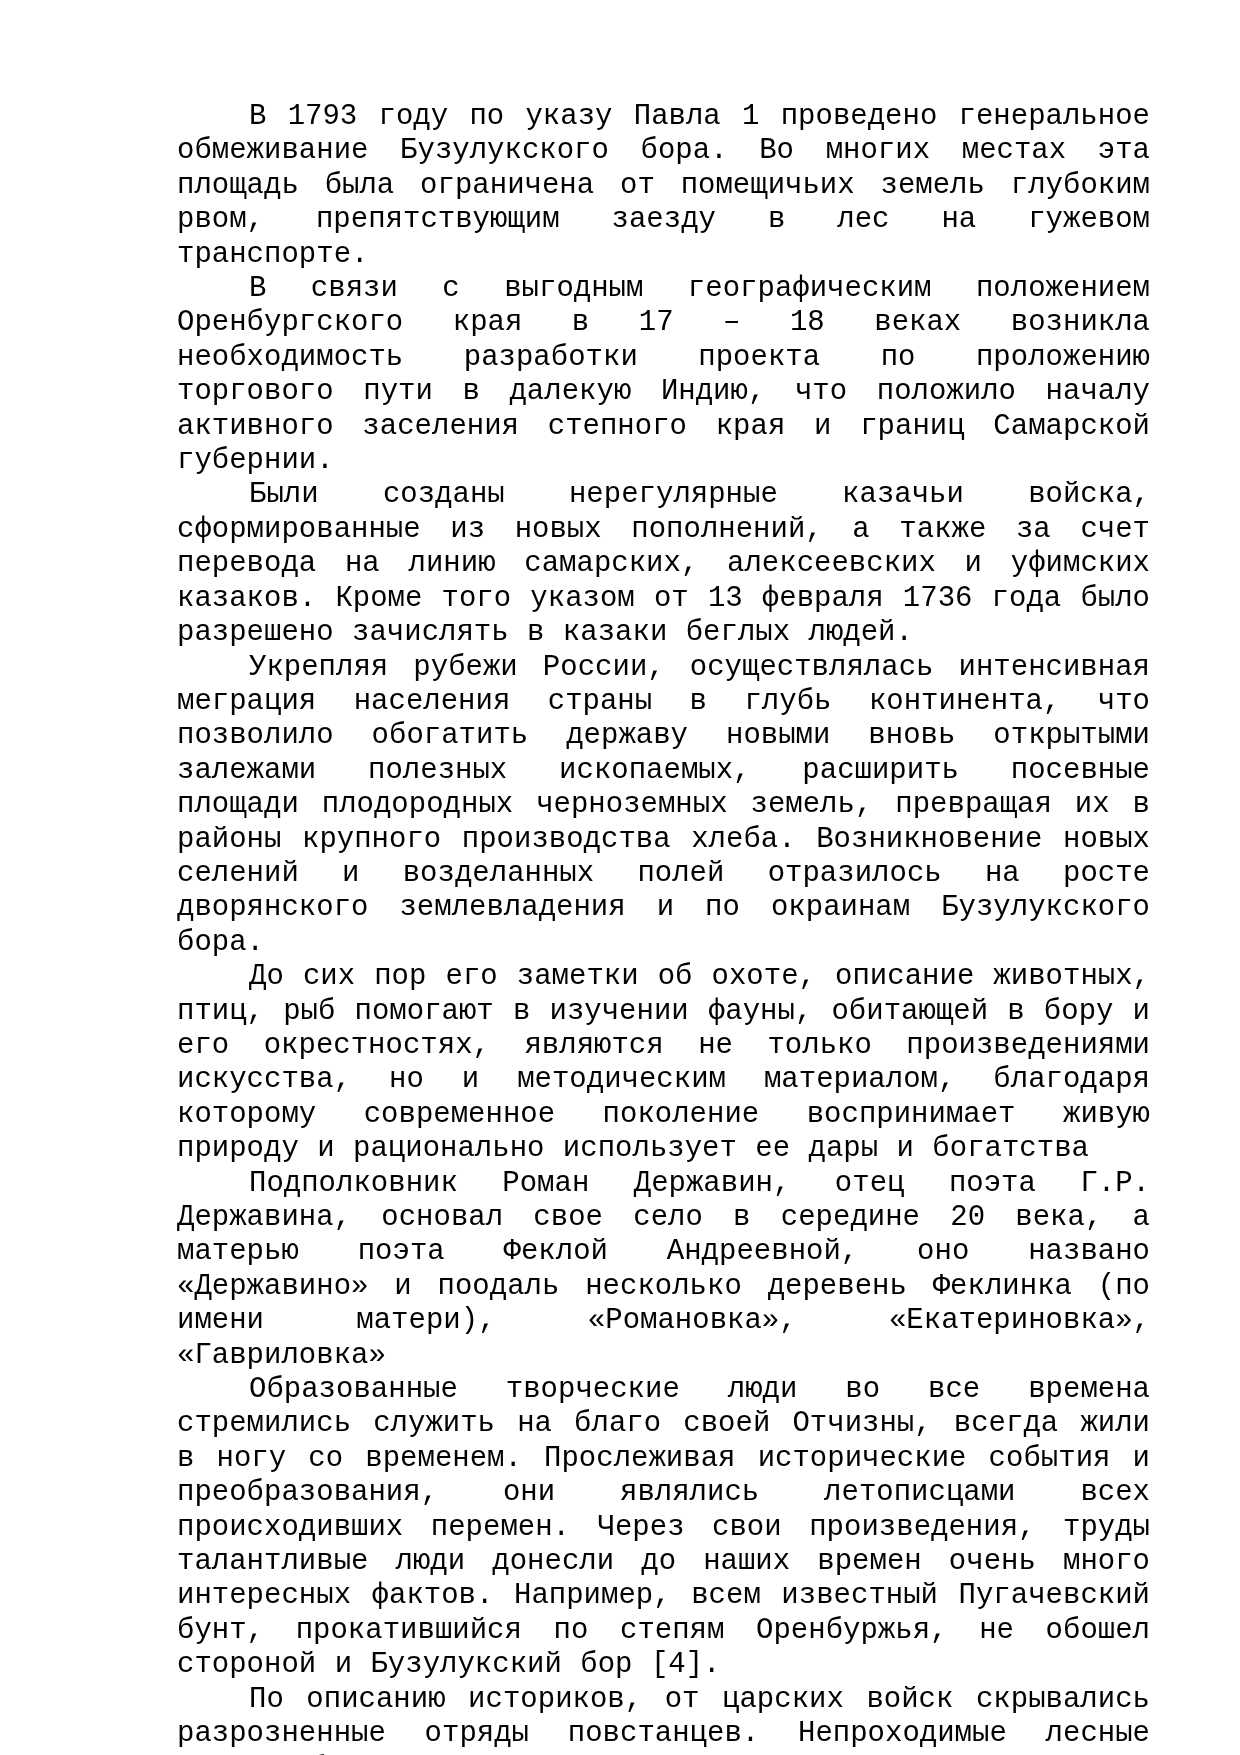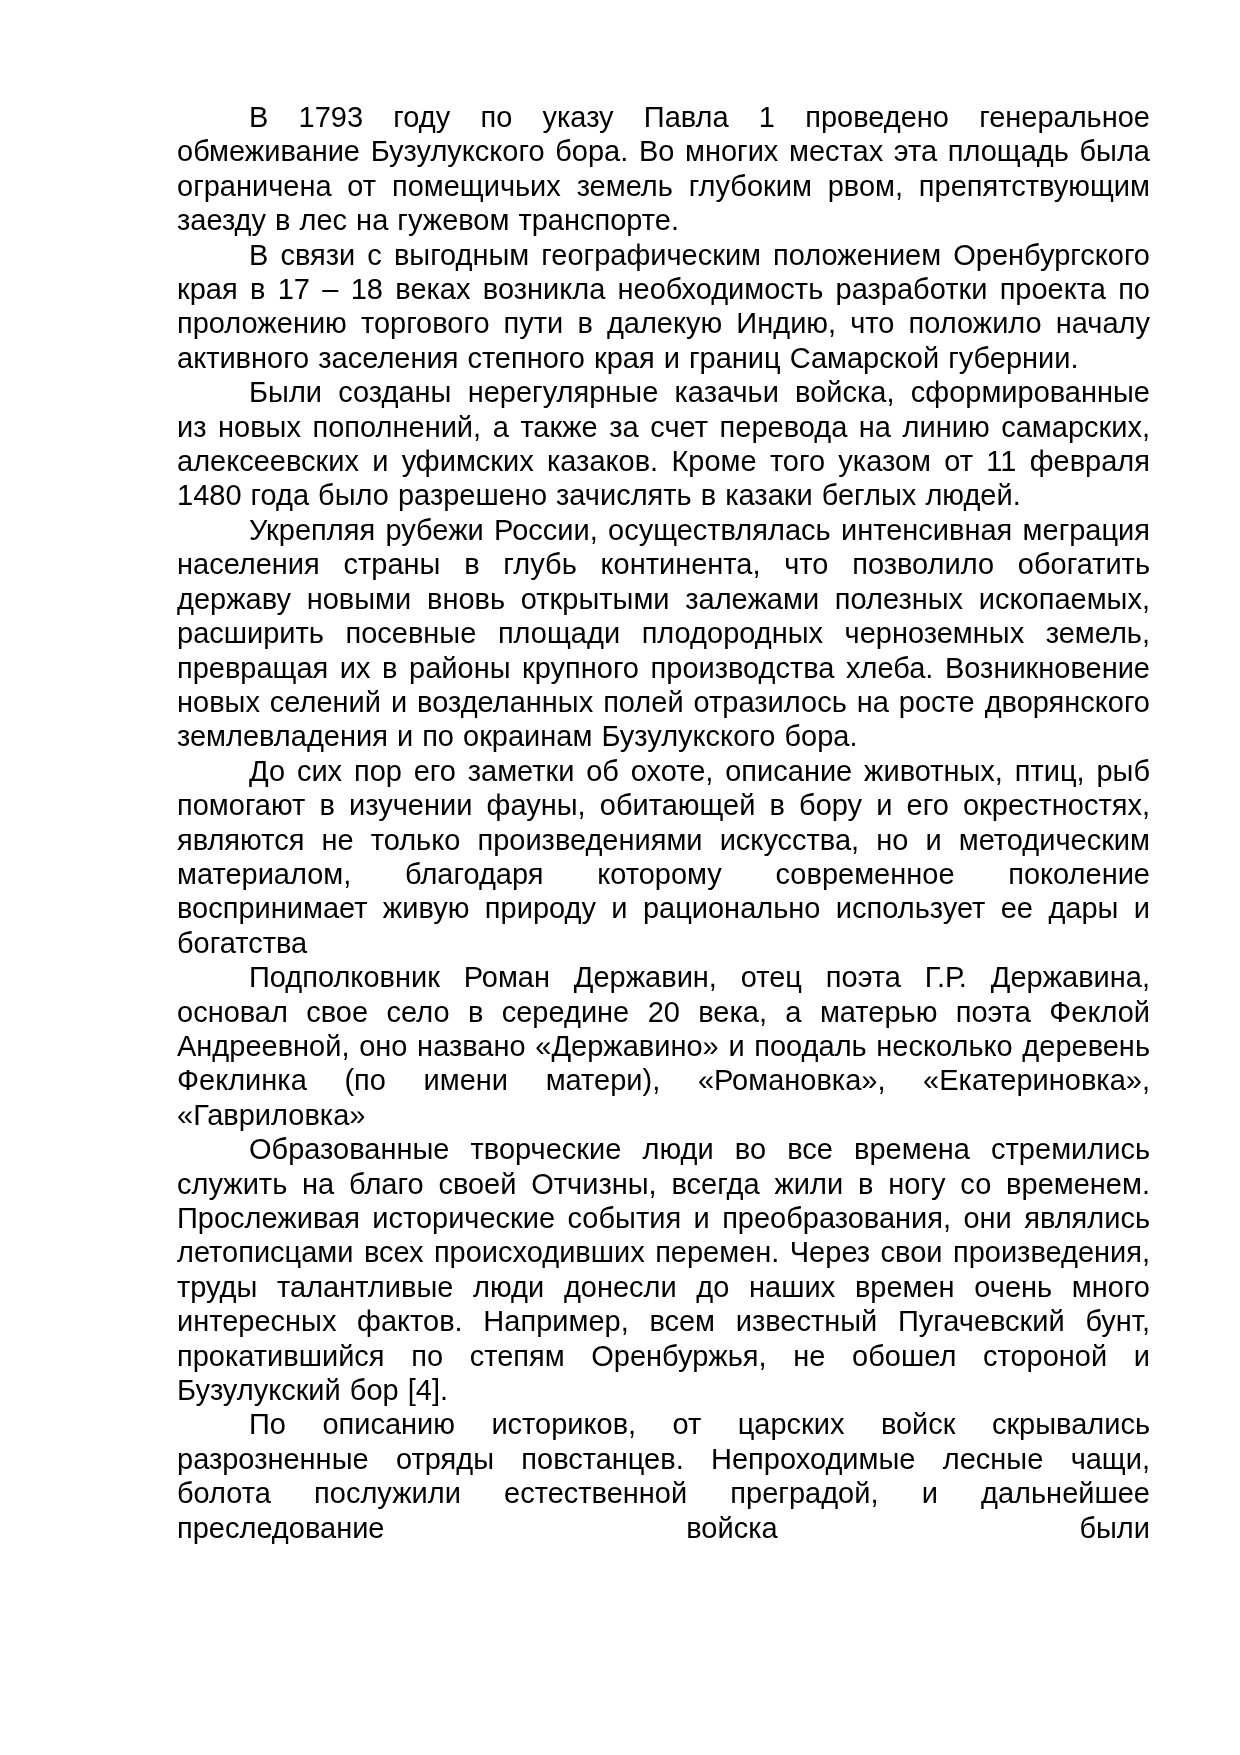--- a/index.html
+++ b/index.html
@@ -17,40 +17,40 @@
   .textblock {
     position: absolute;
     left: 177px;
     top: 100px;
     width: 973px;
   }
   p.para {
     margin: 0;
     padding: 0;
     color: #000000;
-    font-family: Liberation Sans, sans-serif;
+    font-family: Liberation Mono, monospace;
     font-size: 29px;
     line-height: 34.4px;
     text-align: justify;
     text-indent: 72px;
     hyphens: none;
     word-spacing: 1px;
   }
   
   p.para-cut {
     text-align-last: justify;
   }
 </style>
 </head>
 <body>
 
 <div class="page">
   <div class="textblock">
     <p class="para">В 1793 году по указу Павла 1 проведено генеральное обмеживание Бузулукского бора. Во многих местах эта площадь была ограничена от помещичьих земель глубоким рвом, препятствующим заезду в лес на гужевом транспорте.</p>
     <p class="para">В связи с выгодным географическим положением Оренбургского края в 17 – 18 веках возникла необходимость разработки проекта по проложению торгового пути в далекую Индию, что положило началу активного заселения степного края и границ Самарской губернии.</p>
-    <p class="para">Были созданы нерегулярные казачьи войска, сформированные из новых пополнений, а также за счет перевода на линию самарских, алексеевских и уфимских казаков. Кроме того указом от 11 февраля 1480 года было разрешено зачислять в казаки беглых людей.</p>
+    <p class="para">Были созданы нерегулярные казачьи войска, сформированные из новых пополнений, а также за счет перевода на линию самарских, алексеевских и уфимских казаков. Кроме того указом от 13 февраля 1736 года было разрешено зачислять в казаки беглых людей.</p>
     <p class="para">Укрепляя рубежи России, осуществлялась интенсивная меграция населения страны в глубь континента, что позволило обогатить державу новыми вновь открытыми залежами полезных ископаемых, расширить посевные площади плодородных черноземных земель, превращая их в районы крупного производства хлеба. Возникновение новых селений и возделанных полей отразилось на росте дворянского землевладения и по окраинам Бузулукского бора.</p>
     <p class="para">До сих пор его заметки об охоте, описание животных, птиц, рыб помогают в изучении фауны, обитающей в бору и его окрестностях, являются не только произведениями искусства, но и методическим материалом, благодаря которому современное поколение воспринимает живую природу и рационально использует ее дары и богатства</p>
     <p class="para">Подполковник Роман Державин, отец поэта Г.Р. Державина, основал свое село в середине 20 века, а матерью поэта Феклой Андреевной, оно названо «Державино» и поодаль несколько деревень Феклинка (по имени матери), «Романовка», «Екатериновка», «Гавриловка»</p>
     <p class="para">Образованные творческие люди во все времена стремились служить на благо своей Отчизны, всегда жили в ногу со временем. Прослеживая исторические события и преобразования, они являлись летописцами всех происходивших перемен. Через свои произведения, труды талантливые люди донесли до наших времен очень много интересных фактов. Например, всем известный Пугачевский бунт, прокатившийся по степям Оренбуржья, не обошел стороной и Бузулукский бор [4].</p>
     <p class="para para-cut">По описанию историков, от царских войск скрывались разрозненные отряды повстанцев. Непроходимые лесные чащи, болота послужили естественной преградой, и дальнейшее  преследование войска были</p>
   </div>
 </div>
 
 </body></html>

